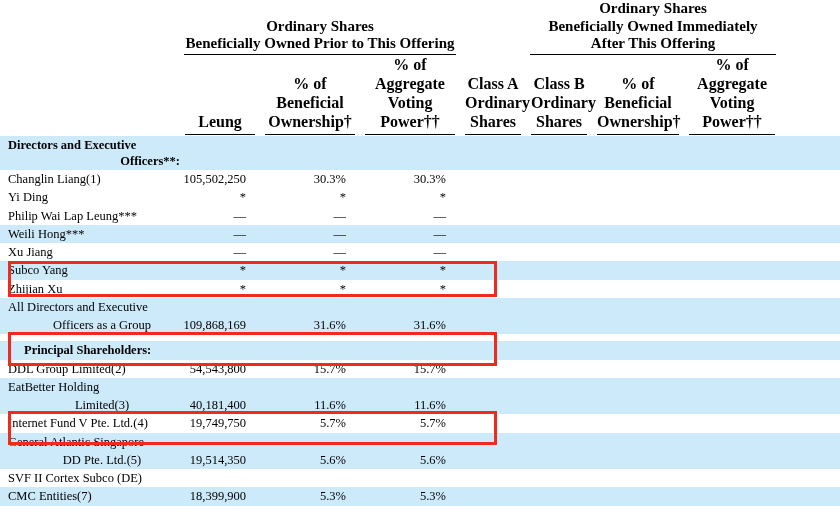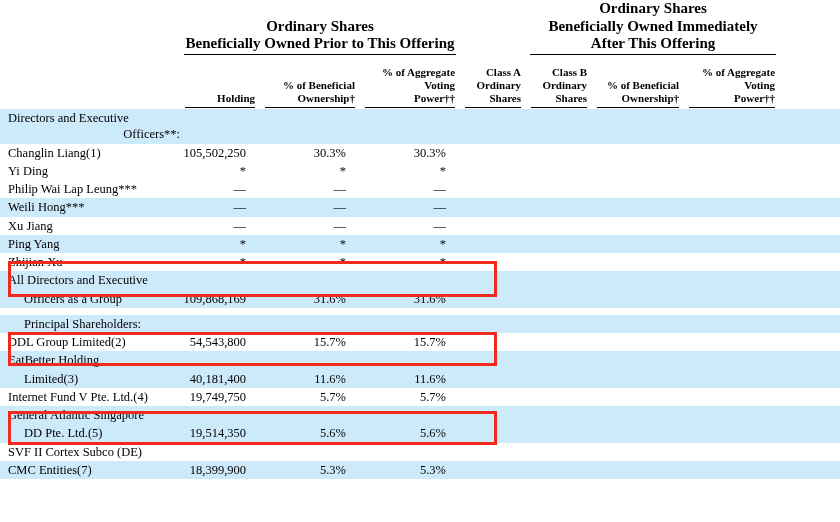--- a/index.html
+++ b/index.html
@@ -48,23 +48,23 @@
     font-size: 15px;
     vertical-align: bottom;
     padding: 0 4px 1px 4px;
     line-height: 1.18;
   }
   .hdr-group .rule {
     border-bottom: 1.4px solid #000;
     margin-top: 1px;
   }
   .hdr-col {
-    text-align: right;
+    text-align: center;
     font-weight: bold;
-    font-size: 11px;
+    font-size: 16px;
     vertical-align: bottom;
     padding: 0 5px 1px 5px;
     line-height: 1.18;
     height: 52px;
   }
   .hdr-col .ul {
     border-bottom: 1.4px solid #000;
     margin-top: 2px;
     height: 0;
   }
@@ -73,35 +73,35 @@
   
   tr.shaded > td { background: #cdeafb; }
   tr.plain  > td { background: #ffffff; }
 
   td.name {
     padding: 1px 0 1px 8px;
     white-space: nowrap;
     font-size: 12.5px;
     line-height: 1.30;
   }
-  td.name.indent { padding-left: 24px; }
+  td.name.indent { padding-left: 24px; text-align: center; }
   td.val {
     text-align: right;
     padding: 1px 14px 1px 0;
     font-size: 12.5px;
     line-height: 1.30;
     white-space: nowrap;
   }
   td.val.ctr {
     text-align: center;
     padding-right: 16px;
   }
   td.blank { padding: 1px 0; }
 
-  .bold { font-weight: normal; }
+  .bold { font-weight: bold; }
 
   tr.gap > td {
     height: 7px;
     padding: 0;
     background: #ffffff;
   }
 
   
   .hl {
     position: absolute;
@@ -143,21 +143,21 @@
           <div>Beneficially Owned Immediately After This Offering</div>
           <div class="rule"></div>
         </td>
         <td class="spacer-cell"></td>
       </tr>
 
       <tr>
         <td class="spacer-cell"></td>
 
         <td class="hdr-col">
-          <div>Holding</div>
+          <div>Leung</div>
           <div class="ul"></div>
         </td>
 
         <td class="hdr-col">
           <div>% of Beneficial</div>
           <div>Ownership†</div>
           <div class="ul"></div>
         </td>
 
         <td class="hdr-col">
@@ -262,21 +262,21 @@
           <td class="val">—</td>
           <td class="val">—</td>
           <td class="val">—</td>
           <td class="val ctr"></td>
           <td class="val ctr"></td>
           <td class="val ctr"></td>
           <td class="val ctr"></td>
           <td class="blank"></td>
         </tr>
         <tr class="shaded">
-          <td class="name">Ping Yang</td>
+          <td class="name">Subco Yang</td>
           <td class="val">*</td>
           <td class="val">*</td>
           <td class="val">*</td>
           <td class="val ctr"></td>
           <td class="val ctr"></td>
           <td class="val ctr"></td>
           <td class="val ctr"></td>
           <td class="blank"></td>
         </tr>
         <tr class="plain">

